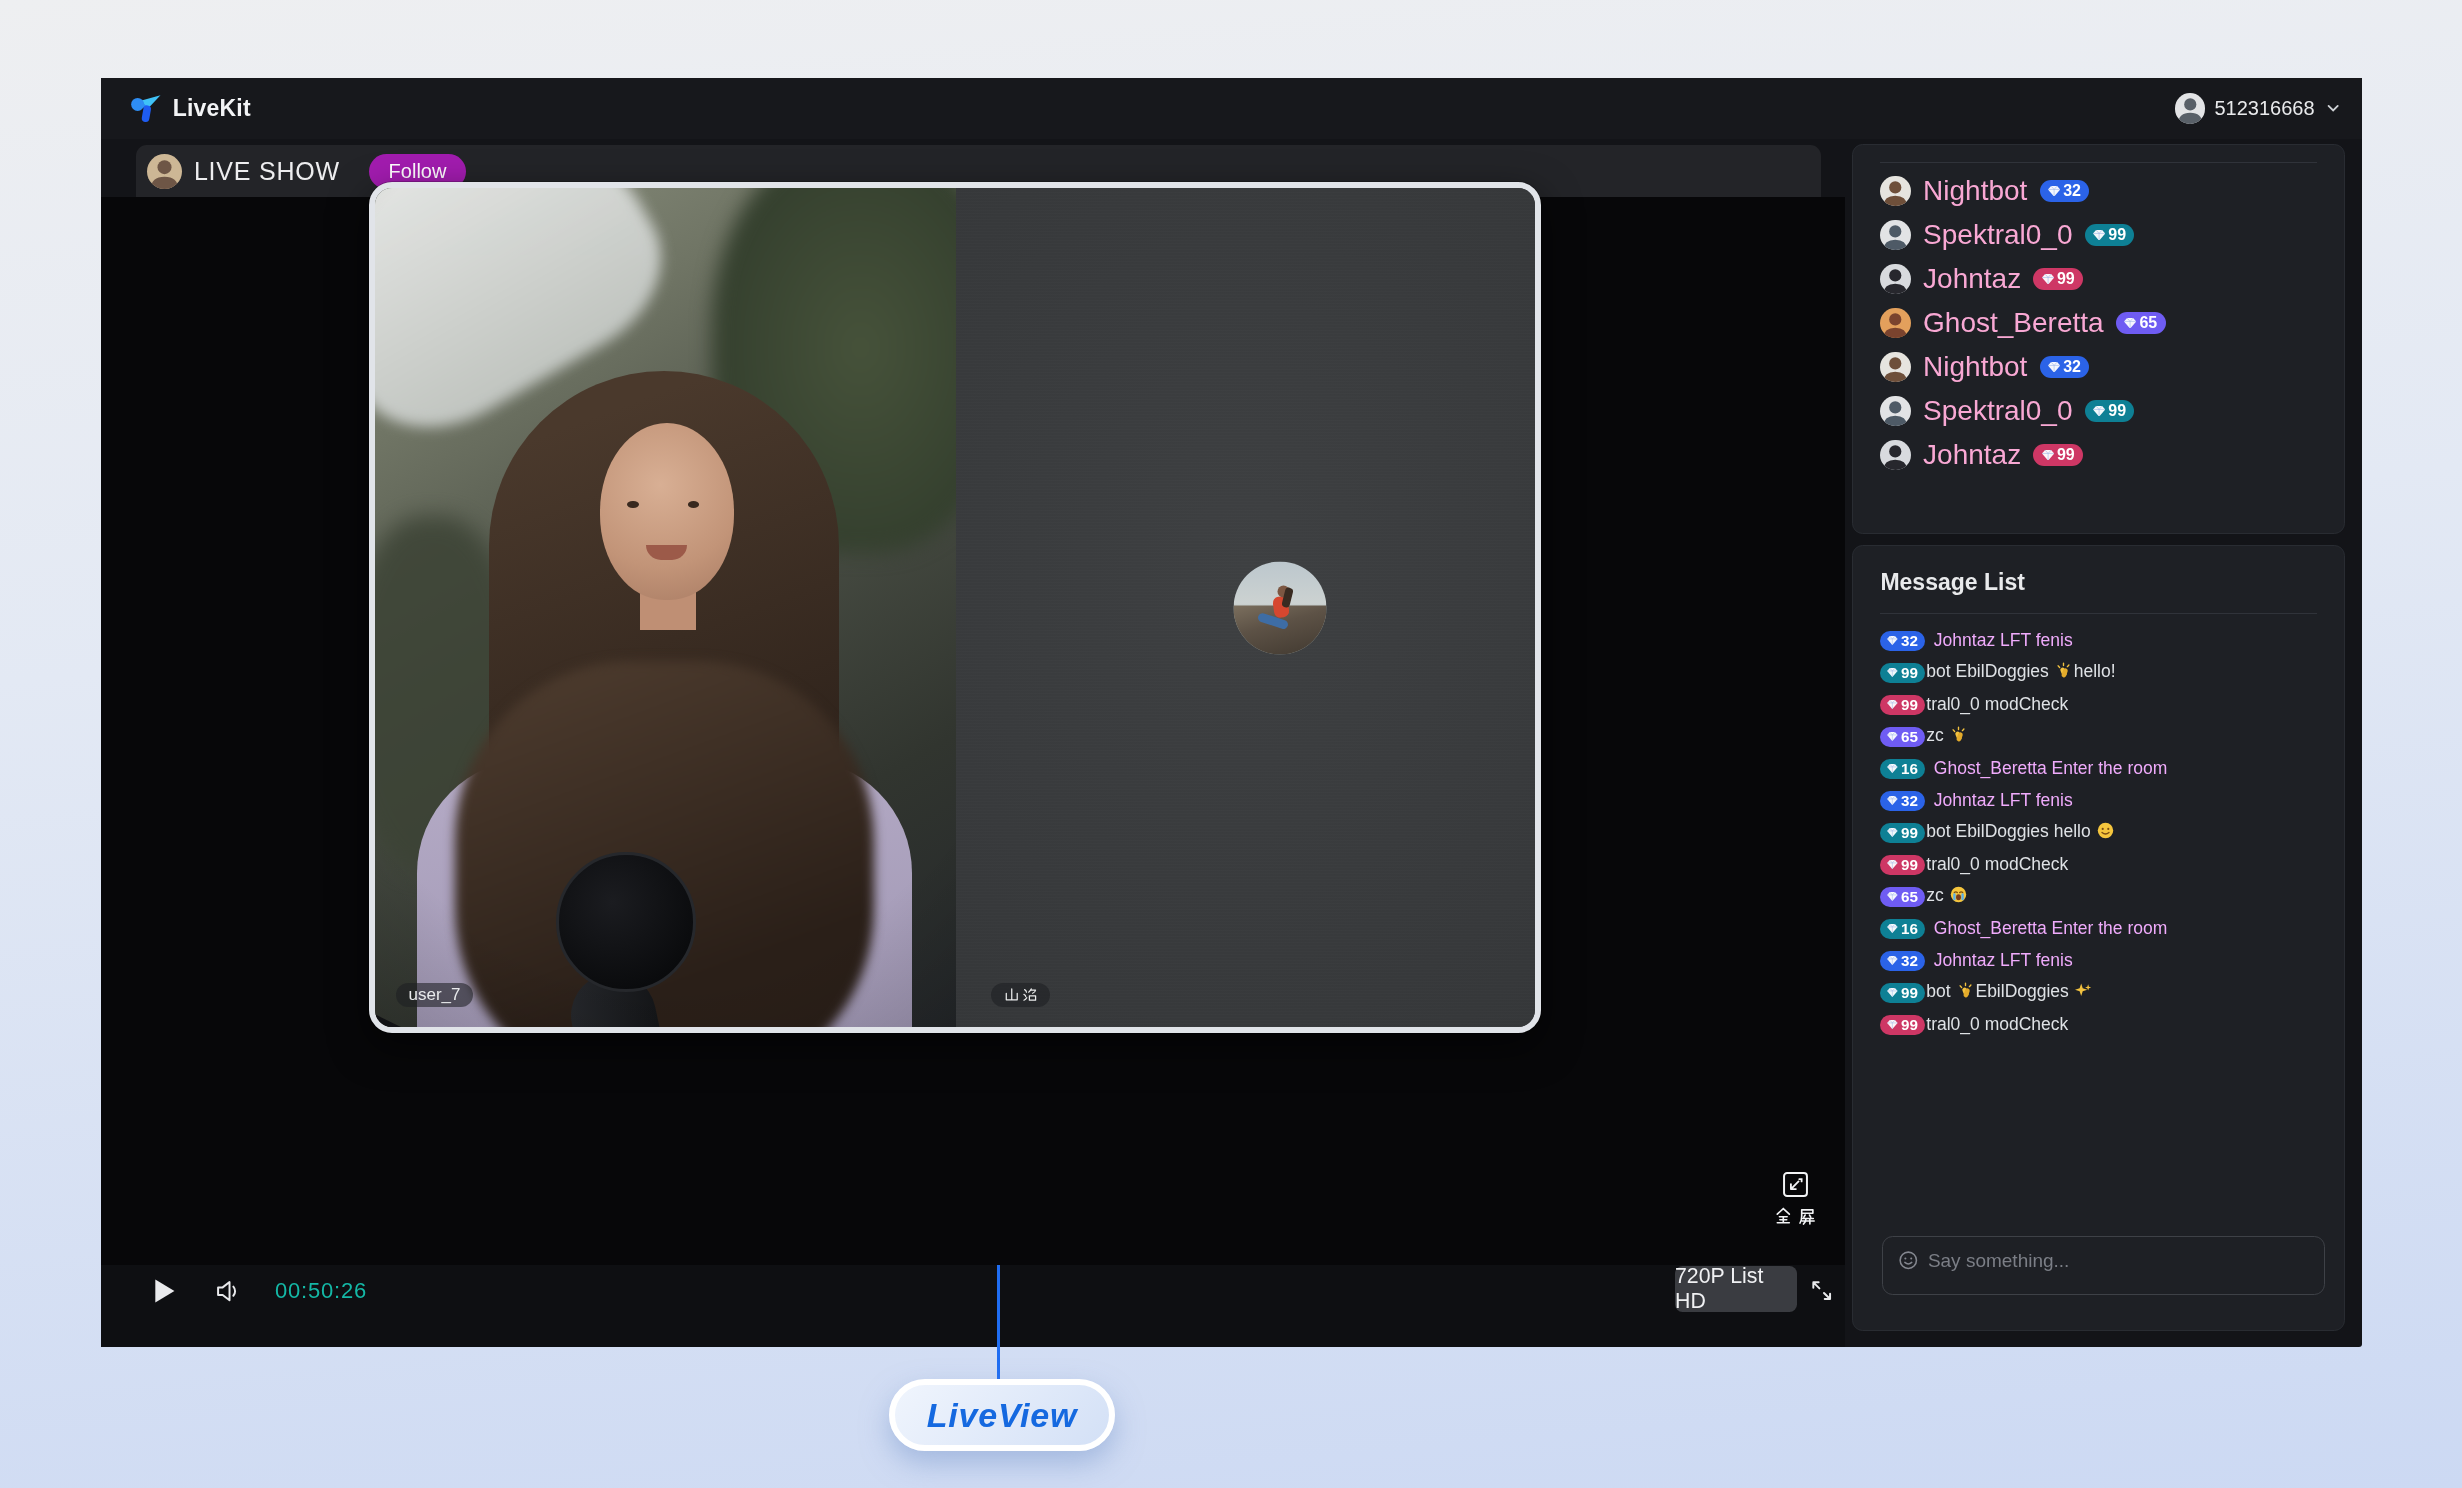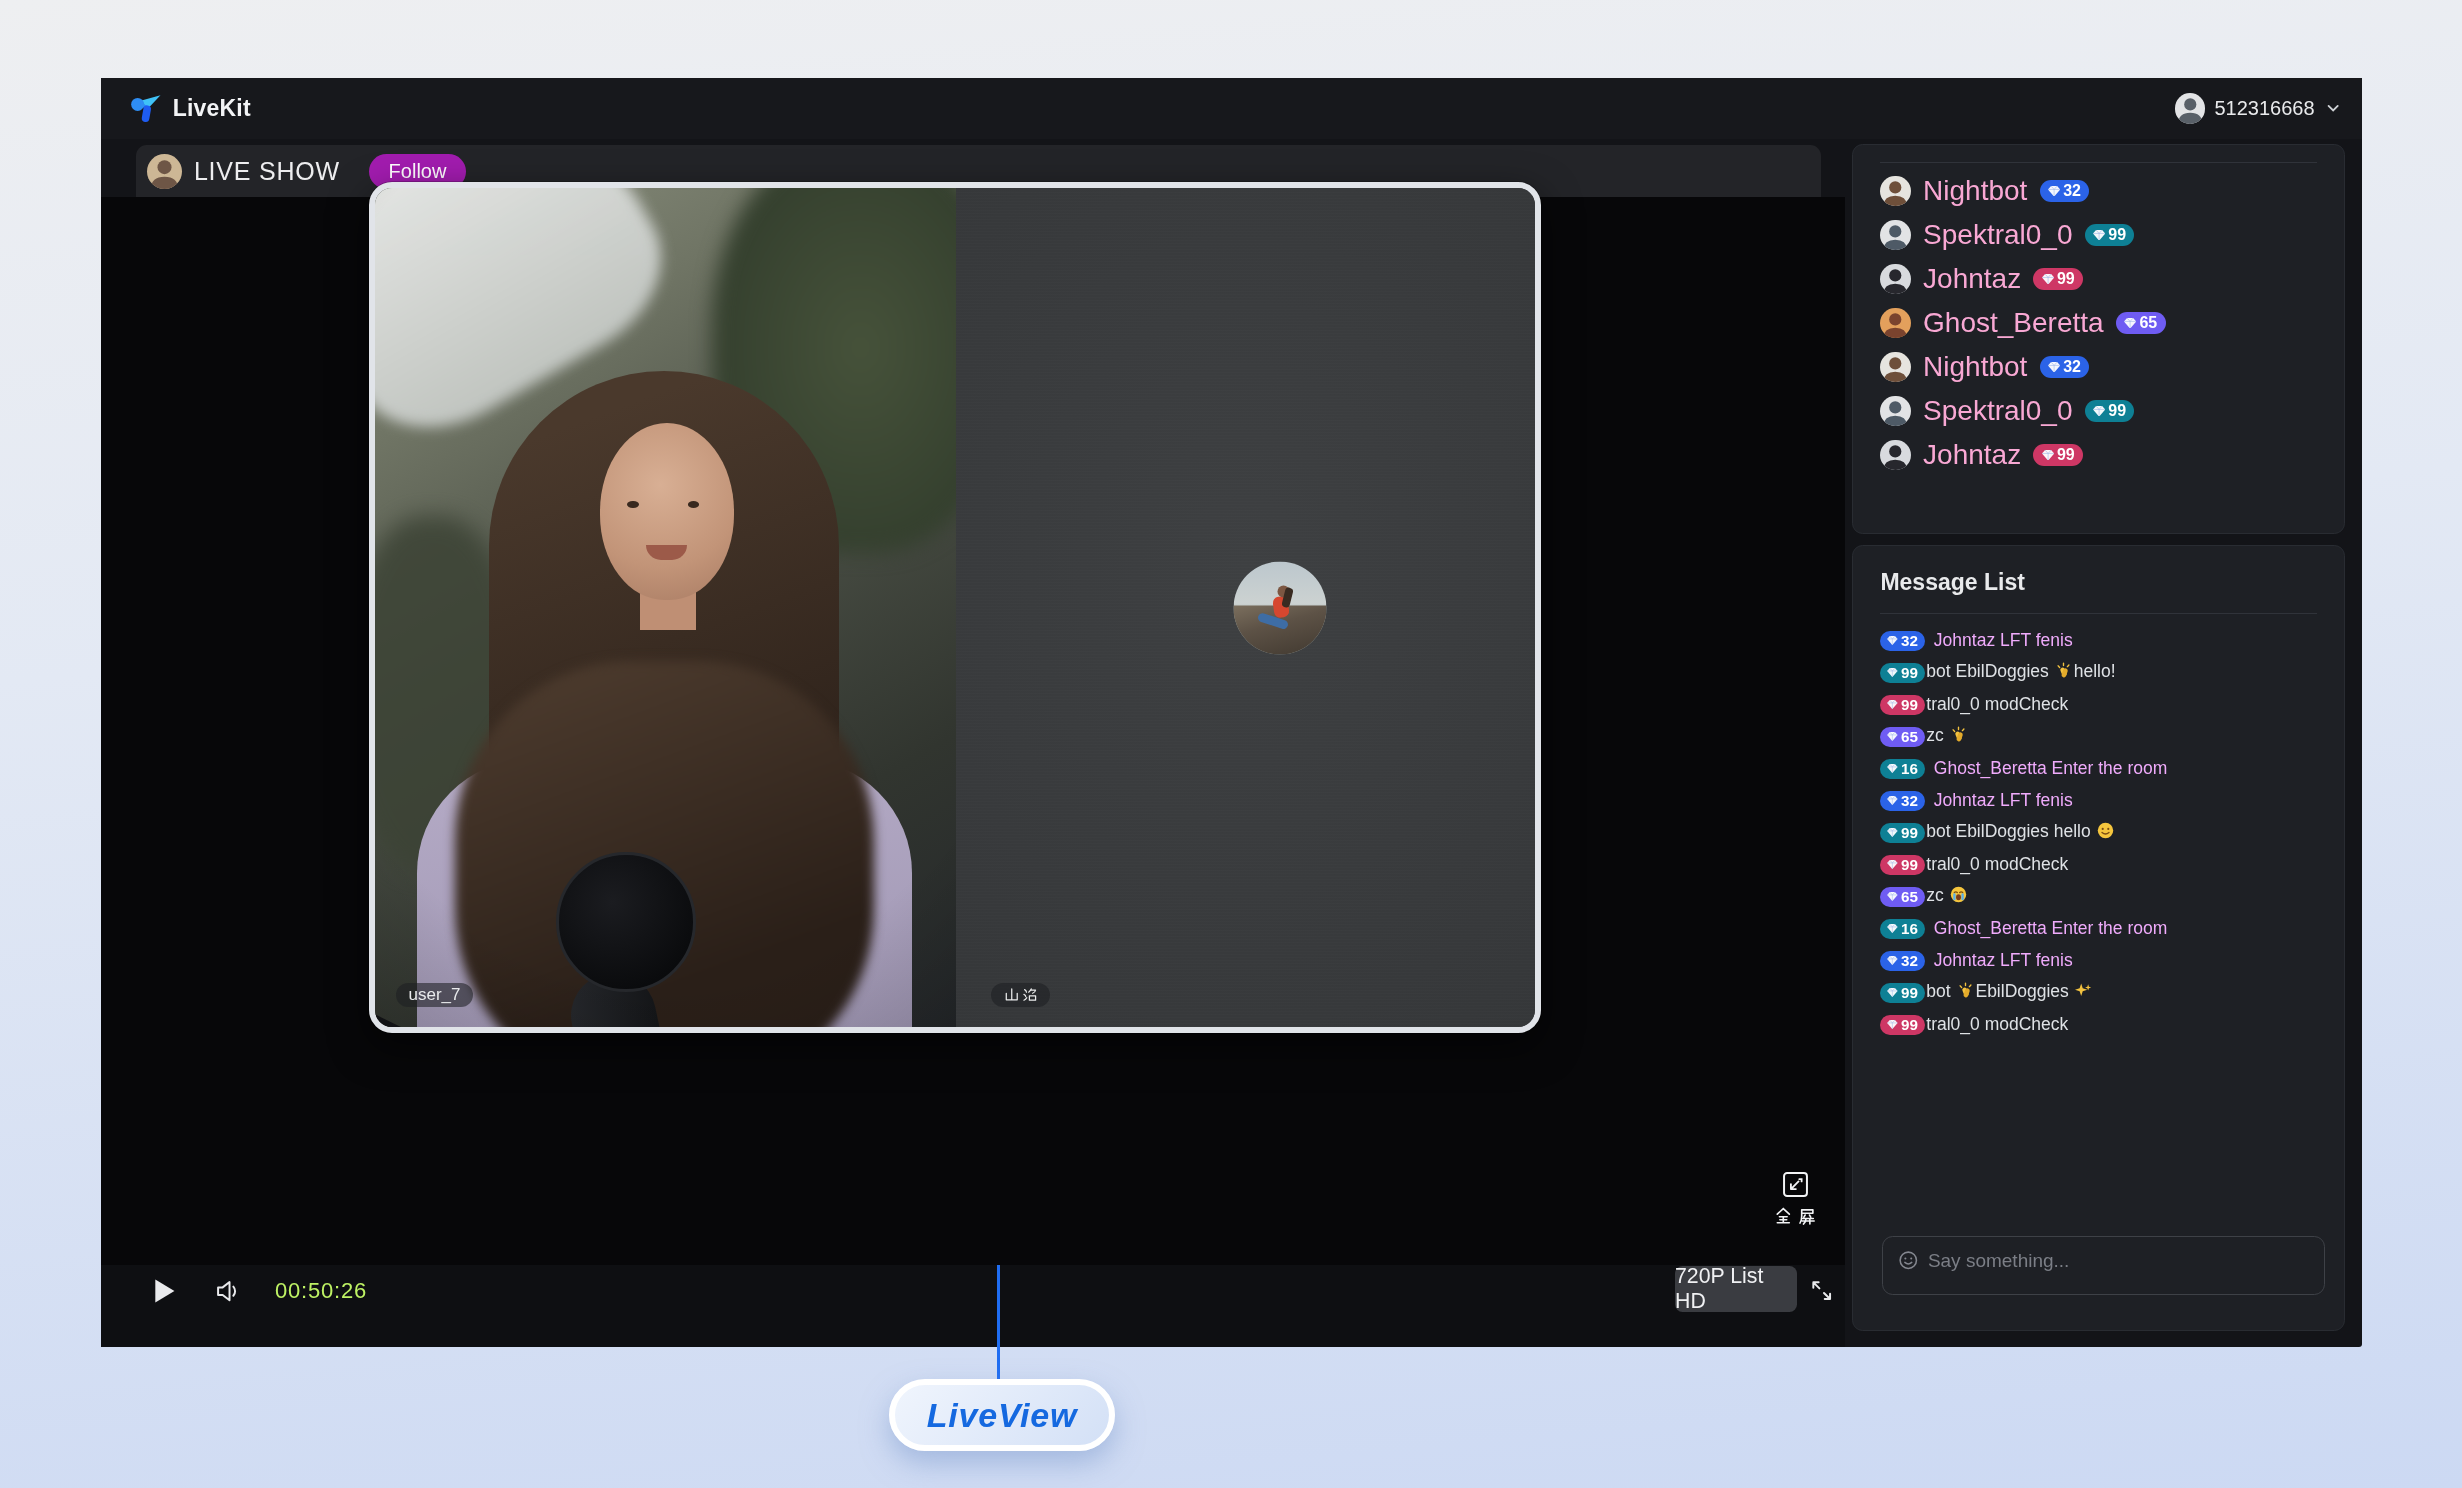--- a/index.html
+++ b/index.html
@@ -51,21 +51,21 @@
   .cjk-glyph { width: 20.6px; height: 20.6px; display: inline-block; }
   .cjk-glyph path { fill: none; stroke: #f2f3f5; stroke-width: 1.9; stroke-linecap: round; stroke-linejoin: round; }
   
   .controls {
     position: absolute; left: 0; top: 1187px; width: 1744px; height: 82px;
     background: #0e0f12; z-index: 1;
   }
   .ctl-btn { position: absolute; top: 9.1px; width: 34px; height: 34px; display: flex; align-items: center; justify-content: center; cursor: pointer; }
   .ctl-play { left: 46px; }
   .ctl-vol { left: 110px; }
-  .ctl-time { position: absolute; left: 174px; top: 9.1px; height: 34px; line-height: 34px; color: #bef264; font-size: 22px; letter-spacing: 0.8px; }
+  .ctl-time { position: absolute; left: 174px; top: 9.1px; height: 34px; line-height: 34px; color: #14b8a6; font-size: 22px; letter-spacing: 0.8px; }
   .quality-chip {
     position: absolute; left: 1574px; top: 0.8px; width: 122px; height: 46px;
     background: #3a3c41; border-radius: 7.6px; color: #f0f1f3; font-size: 21.3px;
     display: flex; align-items: center; justify-content: center; cursor: pointer;
   }
   .ctl-expand { left: 1704px; }
   
   .overlay {
     position: absolute; left: 268px; top: 104px; width: 1172px; height: 851px;
     border: 6.1px solid #e1e4e9; border-radius: 23px; overflow: hidden; display: flex;

